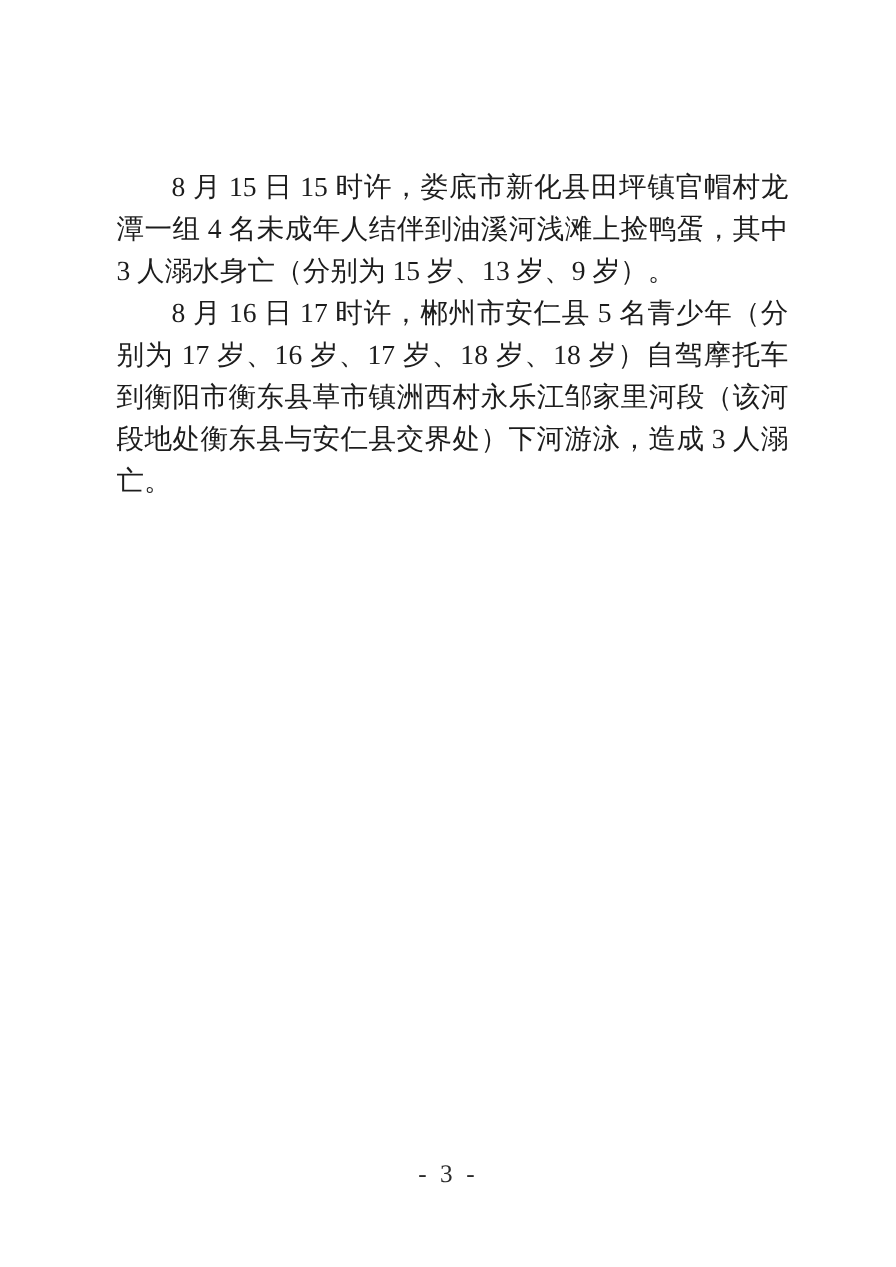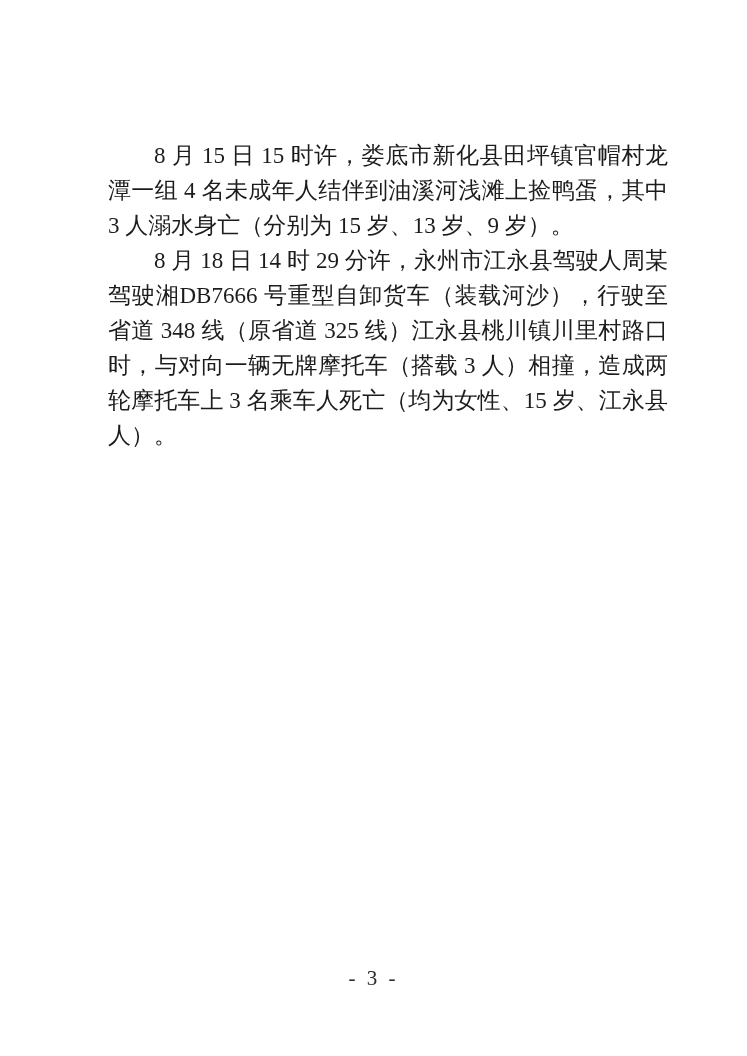--- a/index.html
+++ b/index.html
@@ -10,21 +10,21 @@
   .page {
     position: relative;
     width: 747px;
     height: 1056px;
     background: #ffffff;
     overflow: hidden;
     font-family: "Liberation Serif", "DejaVu Serif", serif;
   }
   .content {
     position: absolute;
-    left: 108px;
+    left: 97px;
     top: 138px;
     width: 560px;
   }
   .content p {
     margin: 0;
     padding: 0;
     font-size: 23px;
     line-height: 35px;
     color: #1c1c1c;
     text-align: justify;
@@ -44,18 +44,18 @@
     color: #2a2a2a;
     letter-spacing: 3px;
   }
 </style>
 </head>
 <body>
 
 <div class="page">
   <div class="content">
     <p>8 月 15 日 15 时许，娄底市新化县田坪镇官帽村龙潭一组 4 名未成年人结伴到油溪河浅滩上捡鸭蛋，其中 3 人溺水身亡（分别为 15 岁、13 岁、9 岁）。</p>
-    <p>8 月 18 日 14 时 29 分许，永州市江永县驾驶人周某驾驶湘DB7666 号重型自卸货车（装载河沙），行驶至省道 348 线（原省道 325 线）江永县桃川镇川里村路口时，与对向一辆无牌摩托车（搭载 3 人）相撞，造成两轮摩托车上 3 名乘车人死亡（均为女性、15 岁、江永县人）。</p>
+    <p>8 月 16 日 17 时许，郴州市安仁县 5 名青少年（分别为 17 岁、16 岁、17 岁、18 岁、18 岁）自驾摩托车到衡阳市衡东县草市镇洲西村永乐江邹家里河段（该河段地处衡东县与安仁县交界处）下河游泳，造成 3 人溺亡。</p>
   </div>
   <div class="footer">
     <span>- 3 -</span>
   </div>
 </div>
 
 </body></html>

